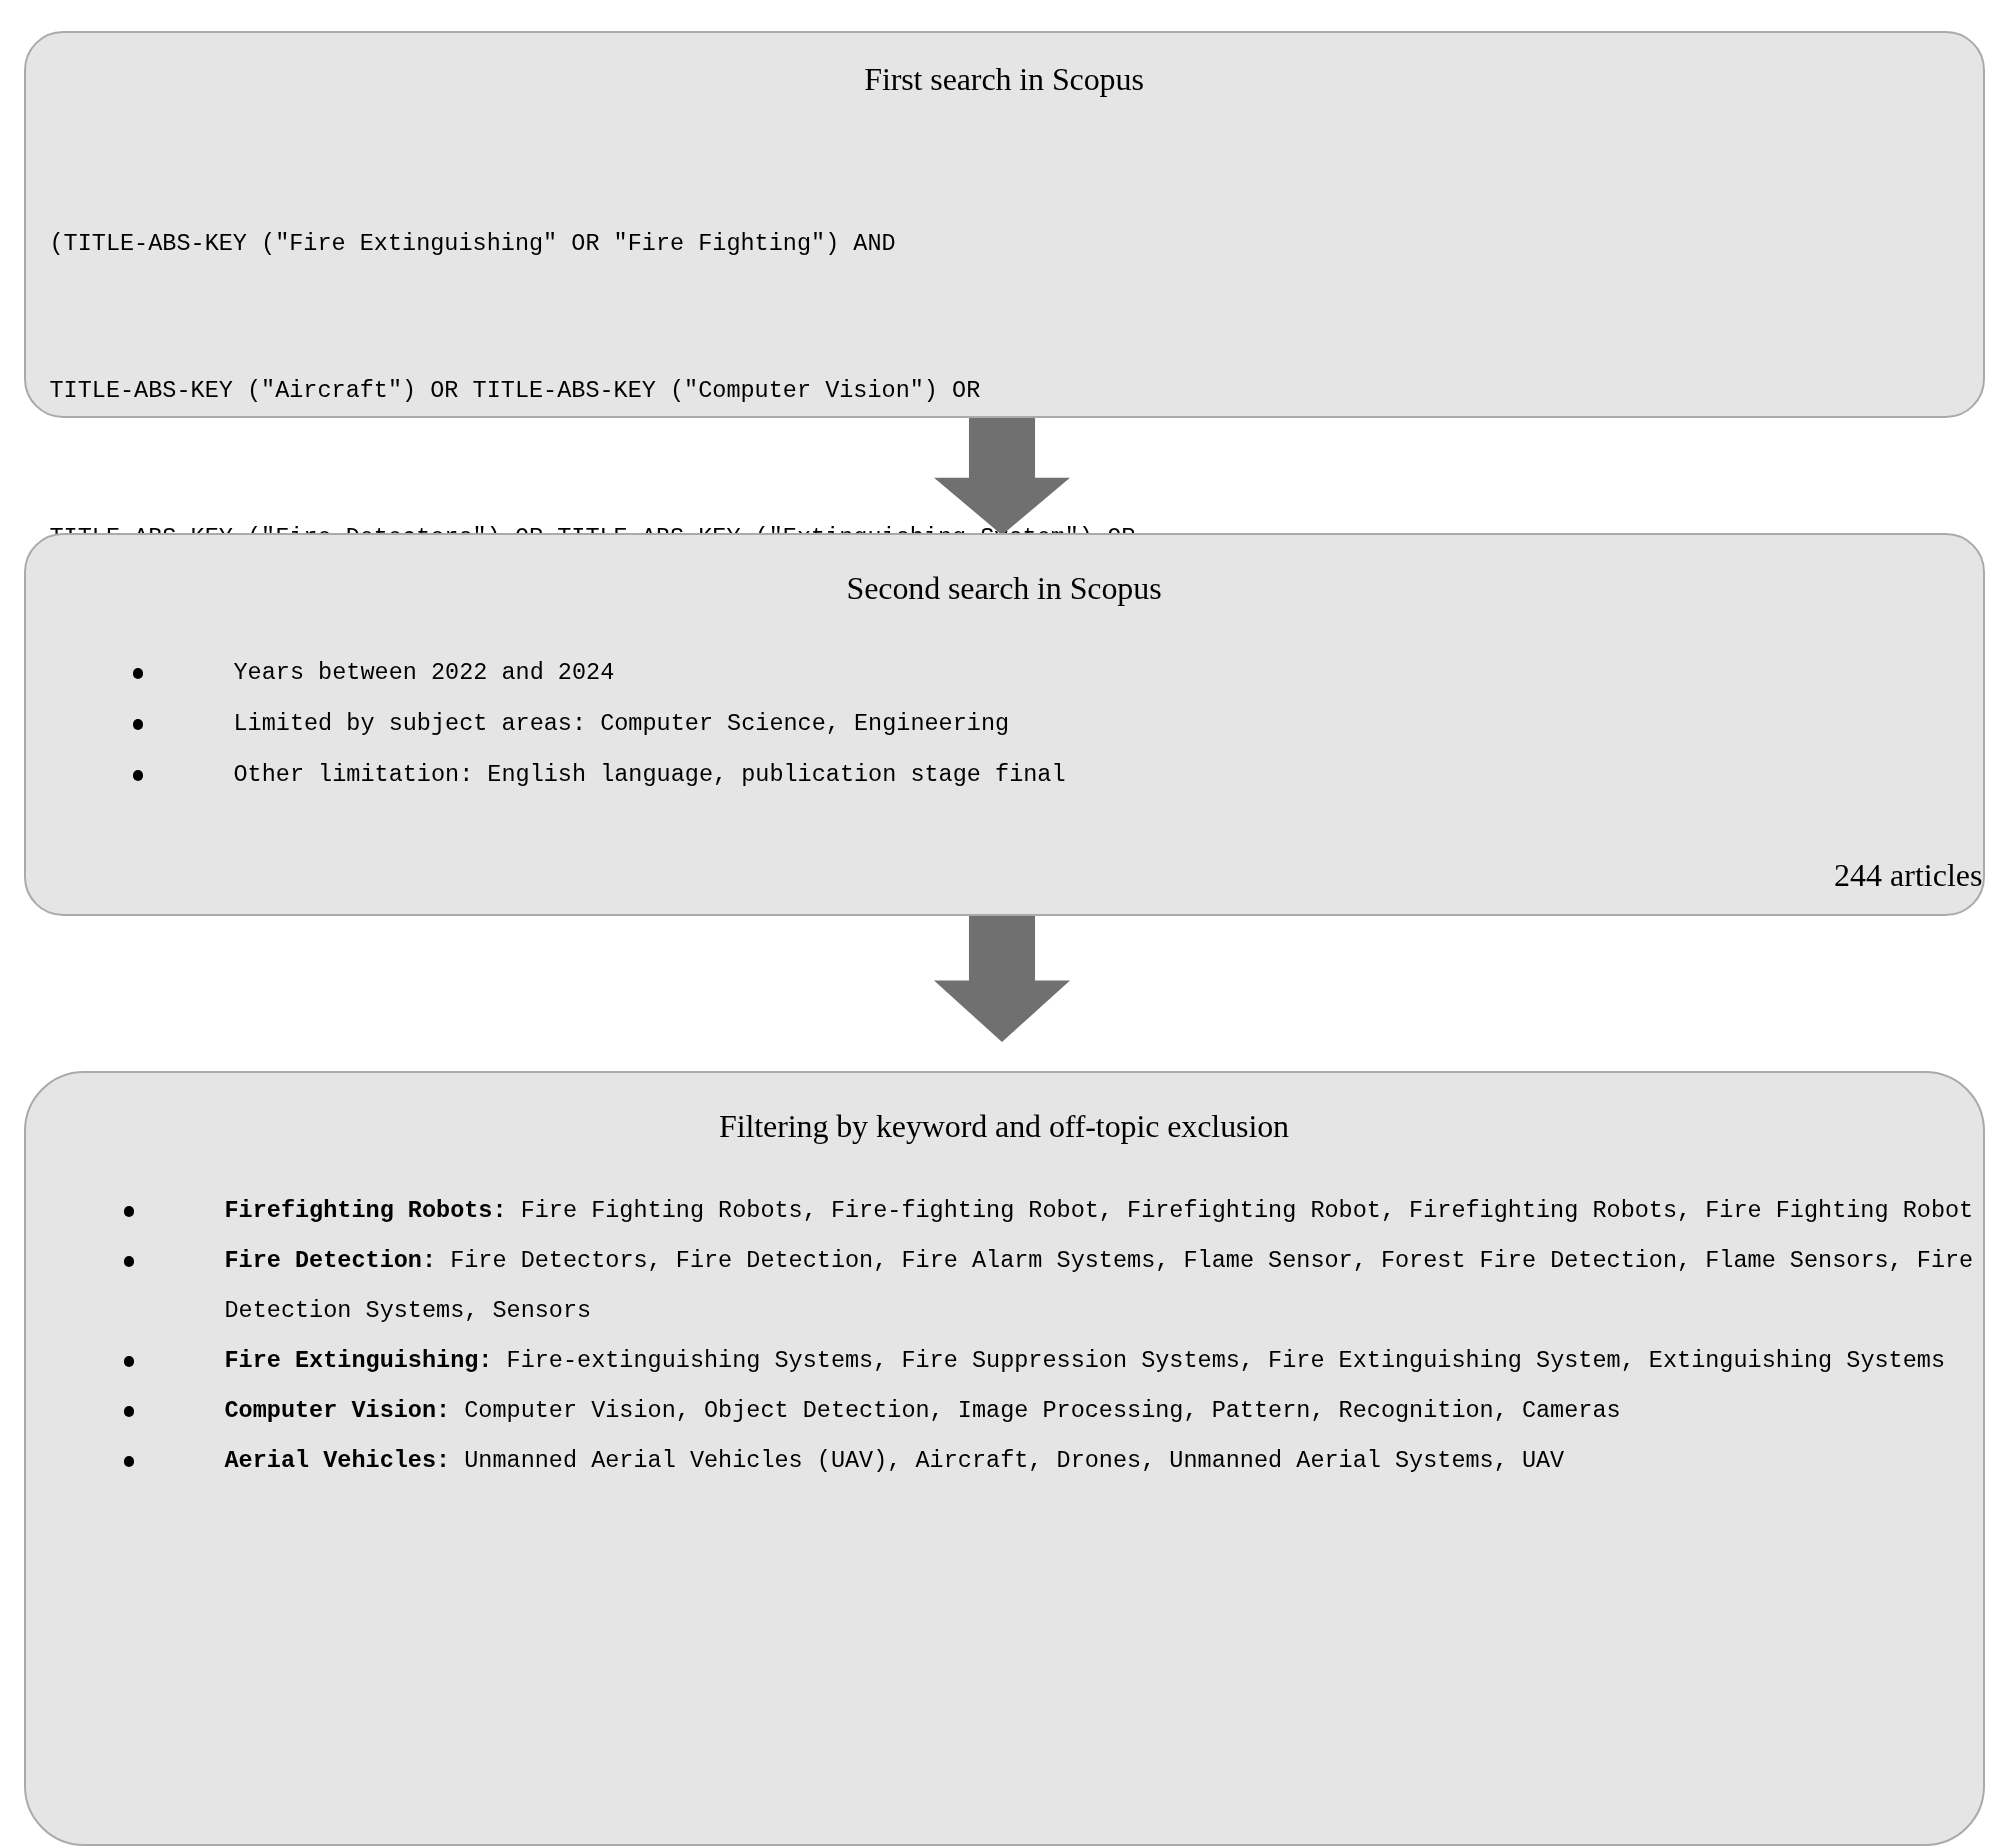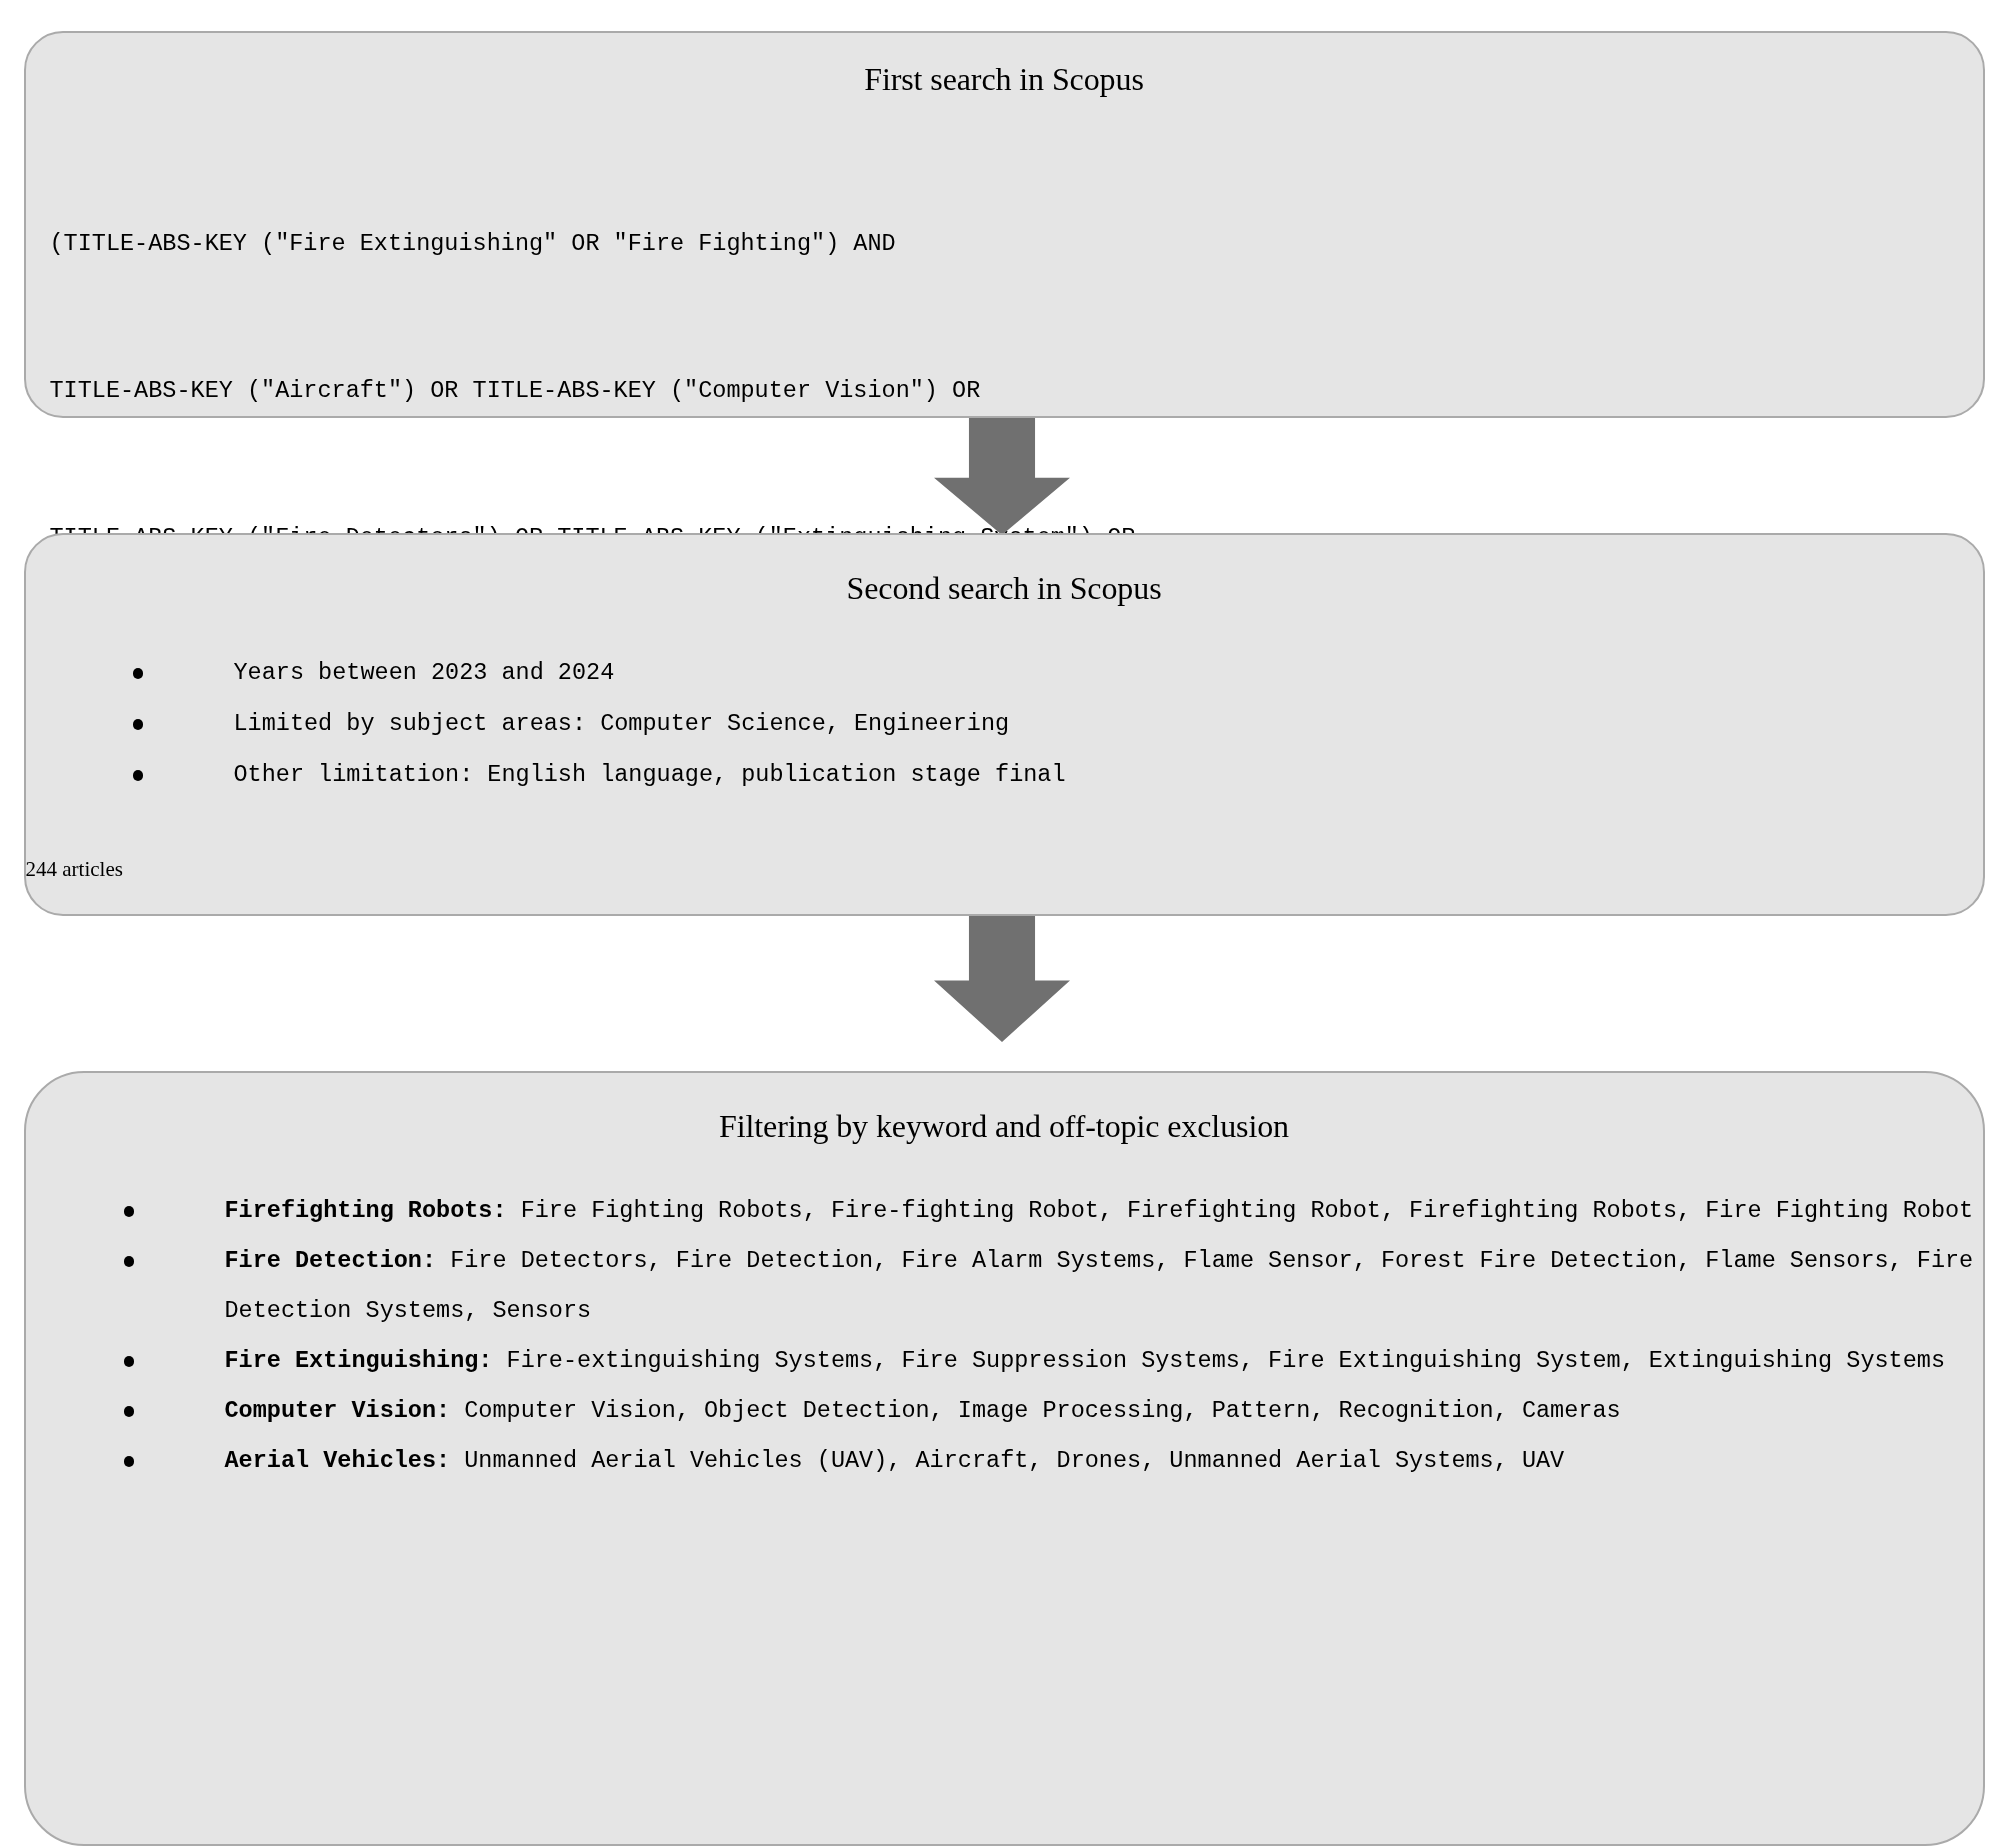--- a/index.html
+++ b/index.html
@@ -37,23 +37,23 @@
     font-size: 32px;
     font-weight: normal;
     line-height: 1.1;
     letter-spacing: -0.1px;
   }
   #box-first  .stage-title { margin-top: 29px; }
   #box-second .stage-title { margin-top: 36px; }
   #box-third  .stage-title { margin-top: 36px; }
 
   .stage-footer {
-    text-align: left;
+    text-align: right;
     font-family: "Liberation Serif", serif;
-    font-size: 21px;
+    font-size: 32px;
     line-height: 1.1;
   }
 
   
   .query-block {
     margin: 24px 0 0 0;
     padding: 0 0 0 24px;
     font-family: "Liberation Mono", monospace;
     font-size: 23.5px;
     line-height: 49px;
@@ -130,21 +130,21 @@
     <svg viewBox="0 0 214 184" preserveAspectRatio="none" aria-hidden="true">
       <polygon points="55,0 159,0 159,94 214,94 107,184 0,94 55,94" fill="#707070"></polygon>
     </svg>
   </div>
 
   <div class="stage-box" id="box-second">
     <div class="stage-title">Second search in Scopus</div>
 
     <ul class="bullets">
       <li>
-        <span>Years between 2023 and 2024</span>
+        <span>Years between 2022 and 2024</span>
       </li>
       <li>
         <span>Limited by subject areas: Computer Science, Engineering</span>
       </li>
       <li>
         <span>Other limitation: English language, publication stage final</span>
       </li>
     </ul>
 
     <div class="stage-footer">244 articles</div>

